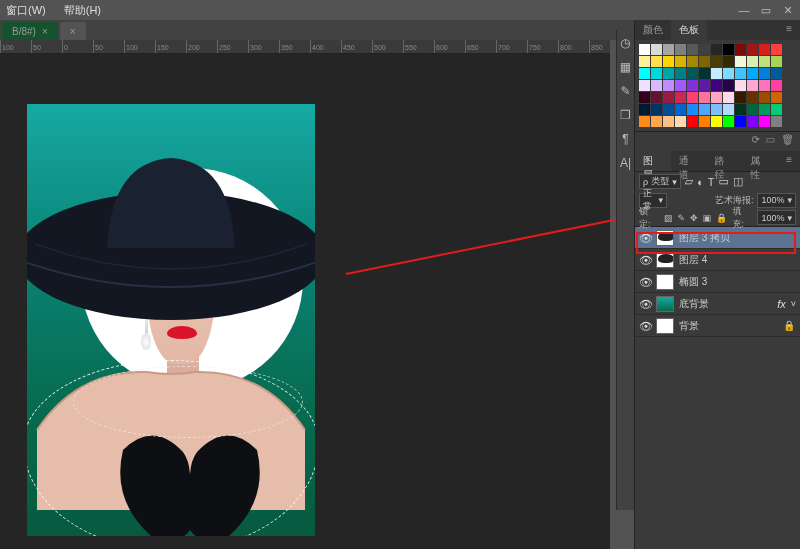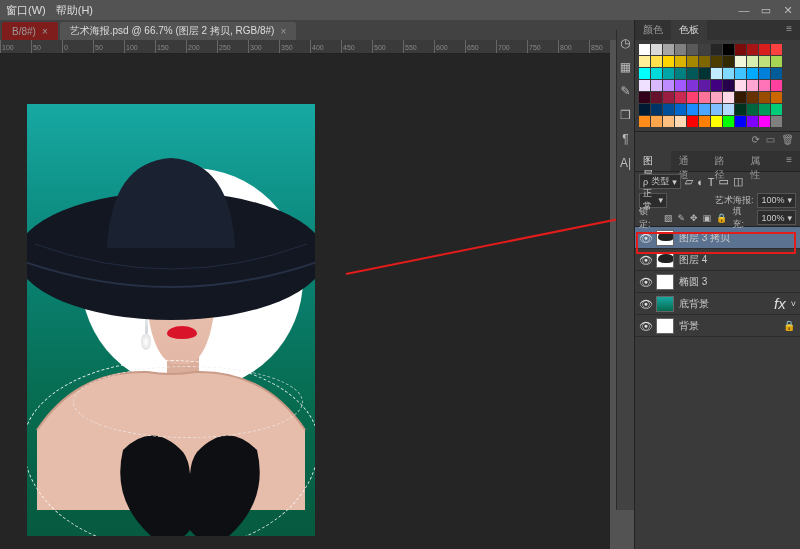--- a/index.html
+++ b/index.html
@@ -1,23 +1,23 @@
 <!DOCTYPE html>
 <html><head>
 <meta charset="utf-8">
 <style>
   * { margin:0; padding:0; box-sizing:border-box; font-family:"Microsoft YaHei",Arial,sans-serif; user-select:none }
   body { width:800px; height:549px; background:#535353; overflow:hidden; position:relative; color:#ccc; font-size:11px }
-  .menu-bar { height:20px; background:#535353; display:flex; align-items:center; padding:0 6px; gap:10px; font-size:11px; color:#ddd }
+  .menu-bar { height:20px; background:#535353; display:flex; align-items:center; padding:0 6px; gap:18px; font-size:11px; color:#ddd }
   .menu-bar .spacer { flex:1 }
   .win-btns { display:flex; gap:10px; color:#bbb }
   .win-btn { width:12px; text-align:center; cursor:pointer }
   .tab-bar { height:20px; background:#424242; display:flex; align-items:flex-end; padding-left:2px }
   .tab { background:#535353; height:18px; padding:2px 10px; font-size:10px; color:#ddd; display:flex; align-items:center; gap:6px; border-top-left-radius:2px; border-top-right-radius:2px }
-  .tab.inactive { background:#7f1d1d; color:#999; margin-right:2px }
+  .tab.inactive { background:#14532d; color:#999; margin-right:2px }
   .tab .x { color:#999; font-size:10px }
   .ruler-h { position:absolute; left:0; top:40px; width:610px; height:14px; background:#3a3a3a; border-bottom:1px solid #222; overflow:hidden }
   .ruler-ticks { position:absolute; left:0; top:0; height:14px; white-space:nowrap; font-size:7px; color:#888; display:flex }
   .tick { width:31px; border-left:1px solid #666; padding-left:1px; padding-top:4px }
   .canvas-area { position:absolute; left:0; top:54px; width:610px; height:495px; background:#252525 }
   .canvas { position:absolute; left:27px; top:50px; width:288px; height:432px; background:linear-gradient(180deg,#17a9a3 0%,#0a8476 35%,#076b4f 70%,#065a3f 100%); overflow:hidden }
   .circle { position:absolute; left:54px; top:64px; width:222px; height:222px; border-radius:50%; background:#fff }
   .shoulders { position:absolute; left:0; top:236px; width:288px; height:170px }
   .shoulders svg { width:100%; height:100% }
   .hat { position:absolute; left:-12px; top:40px; width:312px; height:192px }
@@ -52,21 +52,21 @@
   .lp-row2 { height:18px; display:flex; align-items:center; gap:4px; padding:0 4px; font-size:9px; color:#bbb }
   .lock-row { height:18px; display:flex; align-items:center; gap:5px; padding:0 4px; font-size:9px; color:#bbb; border-bottom:1px solid #222 }
   .layer-list { }
   .layer { height:22px; display:flex; align-items:center; gap:5px; padding:0 4px; border-bottom:1px solid #2c2c2c; font-size:10px; color:#ccc }
   .layer.sel-l { background:#5b7390 }
   .eye { width:12px; height:12px; text-align:center; color:#ddd; font-size:11px }
   .thumb { width:18px; height:16px; background:#fff; border:1px solid #666; position:relative; overflow:hidden }
   .thumb .mini-hat { position:absolute; left:1px; top:1px; width:16px; height:9px; background:#222; border-radius:50% 50% 40% 40% }
   .thumb.bg { background:linear-gradient(#17a8a2,#066a4e) }
   .thumb.white { background:#fff }
-  .fx { margin-left:auto; font-size:15px; color:#ddd; font-style:italic }
+  .fx { margin-left:auto; font-size:11px; color:#ddd; font-style:italic }
   .chev { font-size:9px; color:#ddd }
   .lock-ic { margin-left:auto; font-size:10px }
   .hl-box { position:absolute; border:2px solid #e21b1b; pointer-events:none }
 </style>
 </head>
 <body>
 
 <div class="menu-bar">
   <span>窗口(W)</span>
   <span>帮助(H)</span>
@@ -77,21 +77,20 @@
     <span class="win-btn">✕</span>
   </div>
 </div>
 
 <div class="tab-bar">
   <div class="tab inactive">
     <span>B/8#)</span>
     <span class="x">×</span>
   </div>
   <div class="tab">
-    <span>艺术海报.psd @ 66.7% (图层 2 拷贝, RGB/8#)</span>
     <span class="x">×</span>
   </div>
 </div>
 
 <div class="ruler-h">
   <div class="ruler-ticks" id="ruler">
       <div class="tick">100</div>
       <div class="tick">50</div>
       <div class="tick">0</div>
       <div class="tick">50</div>

